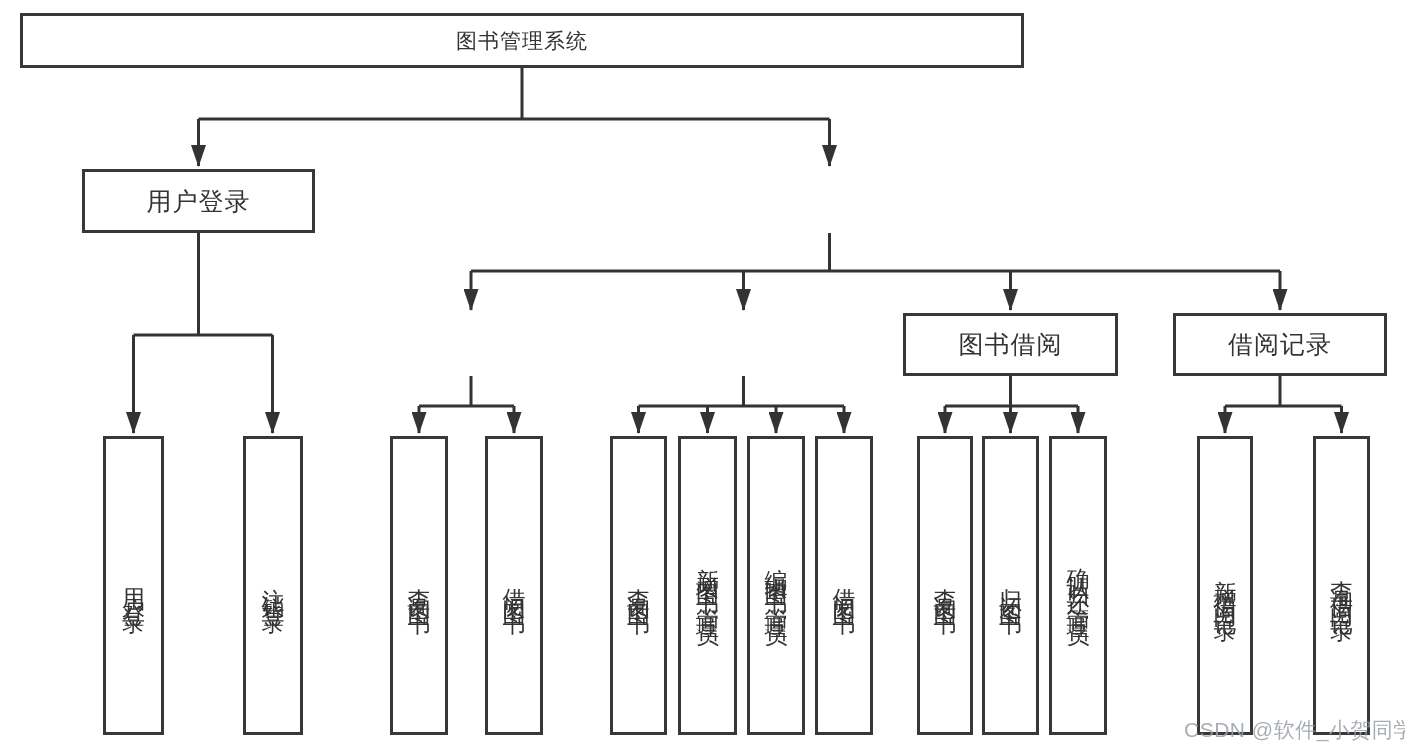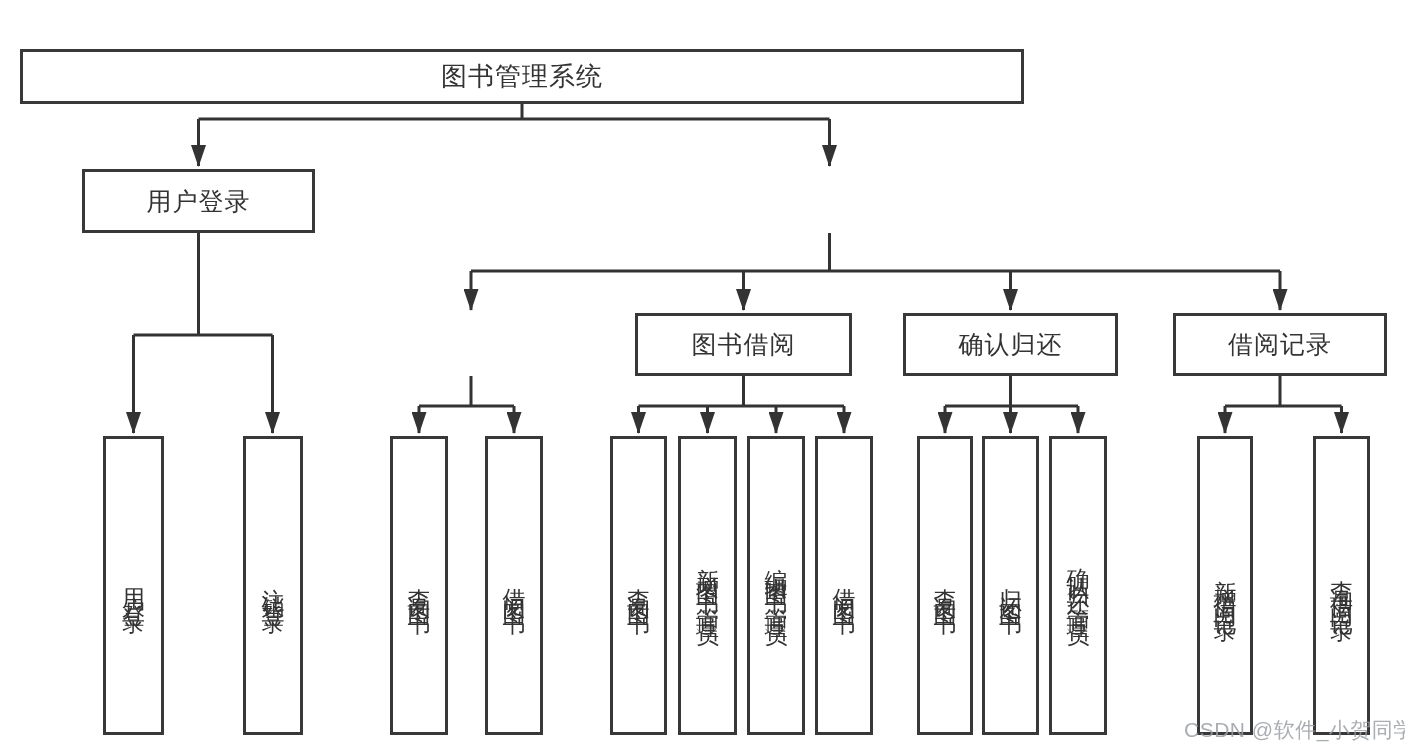--- a/index.html
+++ b/index.html
@@ -27,23 +27,22 @@
     position: absolute;
     box-sizing: border-box;
     border: 3px solid #383838;
     background: #ffffff;
     display: flex;
     align-items: center;
     justify-content: center;
     white-space: nowrap;
   }
   .node-top {
-    font-size: 26px;
+    font-size: 21px;
     letter-spacing: 1px;
-    margin-top: 36px;
   }
   .node-mid {
     font-size: 25px;
     letter-spacing: 1px;
   }
   .leaf {
     position: absolute;
     box-sizing: border-box;
     border: 3px solid #383838;
     background: #ffffff;
@@ -119,22 +118,21 @@
     <path d="M1280,376 V406" stroke="#333333" stroke-width="3" fill="none"></path>
     <path d="M1225,406 H1341.5" stroke="#333333" stroke-width="3" fill="none"></path>
     <path d="M1225,406 V433" stroke="#333333" stroke-width="3" fill="none" marker-end="url(#arrow)"></path>
     <path d="M1341.5,406 V433" stroke="#333333" stroke-width="3" fill="none" marker-end="url(#arrow)"></path>
   </svg>
 
   <div class="node node-top" style="left:20px; top:13px; width:1004px; height:55px;">图书管理系统</div>
 
   <div class="node node-mid" style="left:82px; top:169px; width:233px; height:64px;">用户登录</div>
 
-  <div class="node node-mid" style="left:635px; top:313px; width:217px; height:63px;">图书借阅</div>
-  <div class="node node-mid" style="left:903px; top:313px; width:215px; height:63px;">确认归还</div>
+  <div class="node node-mid" style="left:903px; top:313px; width:215px; height:63px;">图书借阅</div>
   <div class="node node-mid" style="left:1173px; top:313px; width:214px; height:63px;">借阅记录</div>
 
   <div class="leaf" style="left:103px; top:436px; width:61px; height:299px;">用户登录</div>
   <div class="leaf" style="left:243px; top:436px; width:60px; height:299px;">注销登录</div>
 
   <div class="leaf" style="left:390px; top:436px; width:58px; height:299px;">查询图书</div>
   <div class="leaf" style="left:485px; top:436px; width:58px; height:299px;">借阅图书</div>
 
   <div class="leaf" style="left:610px; top:436px; width:57px; height:299px;">查询图书</div>
   <div class="leaf" style="left:678px; top:436px; width:59px; height:299px;">新增图书（管理员）</div>

